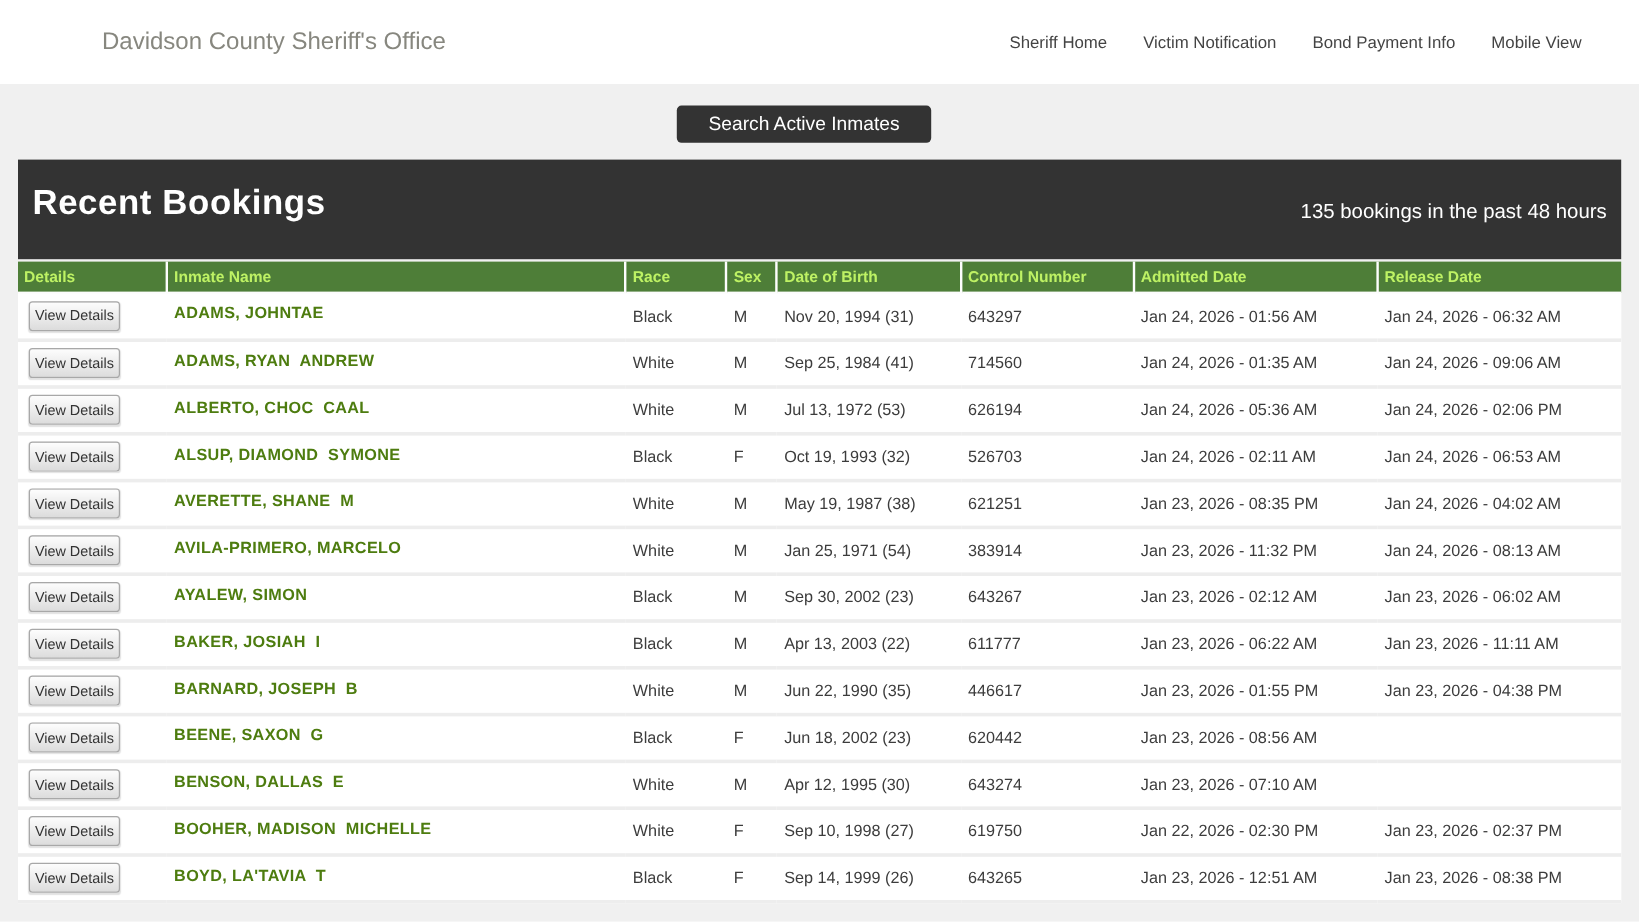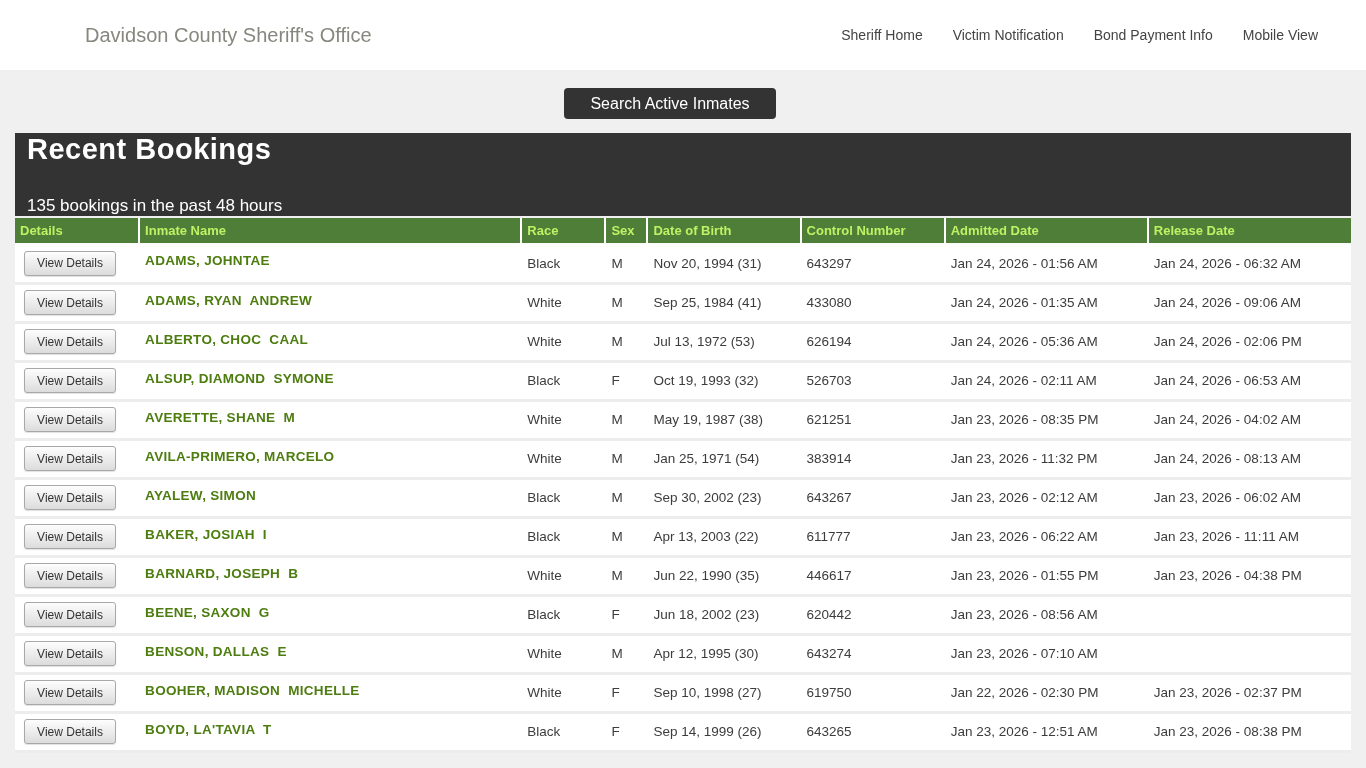--- a/index.html
+++ b/index.html
@@ -21,23 +21,22 @@
   .content { padding: 0 15px; }
   .search-row { display: flex; justify-content: center; padding: 18px 26px 14px 0; }
   .search-btn {
     background: #333333; color: #fff; border: none; border-radius: 4px;
     font-family: "Liberation Sans", sans-serif;
     font-size: 16px; padding: 6px 15px; height: 31px; min-width: 212px; cursor: pointer;
   }
   
   .banner {
     background: #333333; color: #fff; height: 83px;
-    display: flex; justify-content: space-between;
-    padding: 0 12px 0 12px;
-    flex-direction: column;
+    display: flex; align-items: center; justify-content: space-between;
+    padding: 0 12px 10px 12px;
   }
   .banner h1 { font-size: 29px; font-weight: bold; letter-spacing: 0.5px; }
   .banner .count { font-size: 17px; margin-top: 14px; }
   
   table { width: 100%; border-collapse: collapse; table-layout: fixed; background: #fff; margin-top: 2px; }
   thead th {
     background: #4e7e38; color: #bef264; font-size: 13px; font-weight: bold;
     text-align: left; height: 26px; padding: 0 5px;
     border-right: 2px solid #fdfdfd; border-bottom: 2px solid #fdfdfd;
   }
@@ -45,21 +44,21 @@
   tbody td {
     background: #fff; color: #3c3c3c; font-size: 13.5px;
     height: 39px; padding: 0 6px; vertical-align: middle;
     border-bottom: 3px solid #ededed;
   }
   tbody td.name-cell {
     font-weight: bold; color: #4d7c0f; vertical-align: top; padding-top: 8px;
     white-space: pre; letter-spacing: 0.3px; font-size: 13.5px;
   }
   .view-btn {
-    width: 92px; height: 25px; margin-left: 3px;
+    width: 76px; height: 25px; margin-left: 3px;
     font-family: "Liberation Sans", sans-serif; font-size: 12px; color: #333;
     background: linear-gradient(#fdfdfd, #dcdcdc);
     border: 1px solid #a8a8a8; border-radius: 3px;
     box-shadow: 0 1px 1px rgba(0,0,0,0.12); cursor: pointer;
   }
 </style>
 </head>
 <body>
 
 <header class="top-header">
@@ -116,21 +115,21 @@
             <td>643297</td>
             <td>Jan 24, 2026 - 01:56 AM</td>
             <td>Jan 24, 2026 - 06:32 AM</td>
           </tr>
           <tr>
             <td><button class="view-btn">View Details</button></td>
             <td class="name-cell">ADAMS, RYAN  ANDREW</td>
             <td>White</td>
             <td>M</td>
             <td>Sep 25, 1984 (41)</td>
-            <td>433080</td>
+            <td>714560</td>
             <td>Jan 24, 2026 - 01:35 AM</td>
             <td>Jan 24, 2026 - 09:06 AM</td>
           </tr>
           <tr>
             <td><button class="view-btn">View Details</button></td>
             <td class="name-cell">ALBERTO, CHOC  CAAL</td>
             <td>White</td>
             <td>M</td>
             <td>Jul 13, 1972 (53)</td>
             <td>626194</td>

